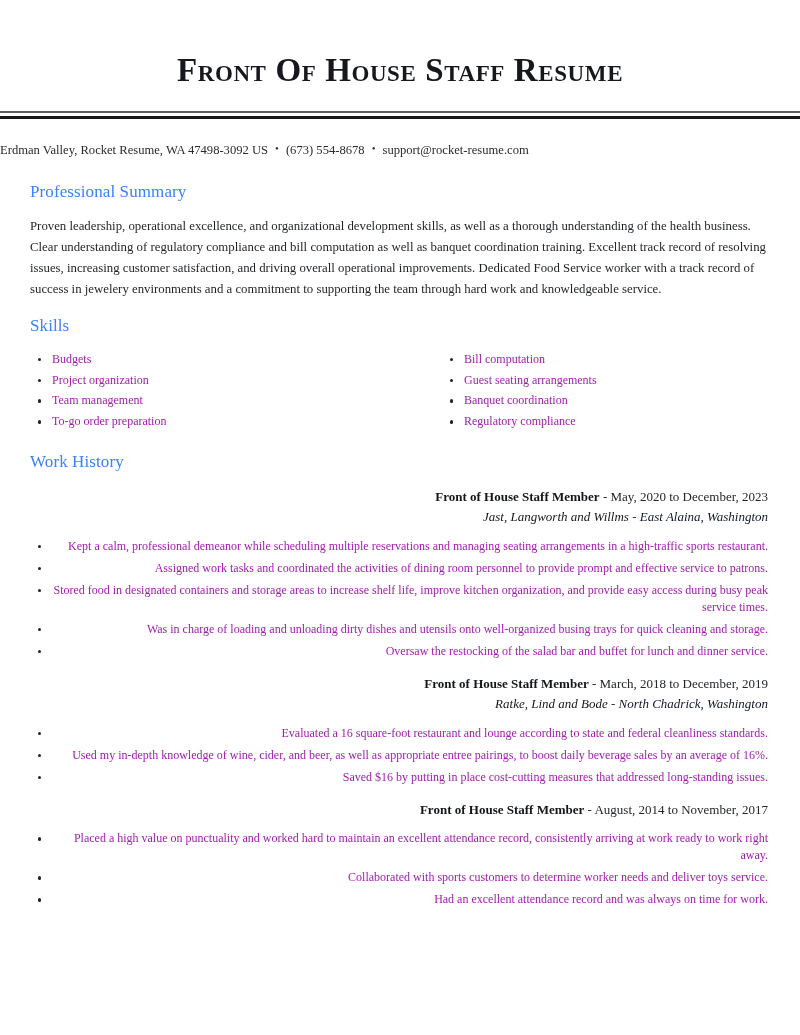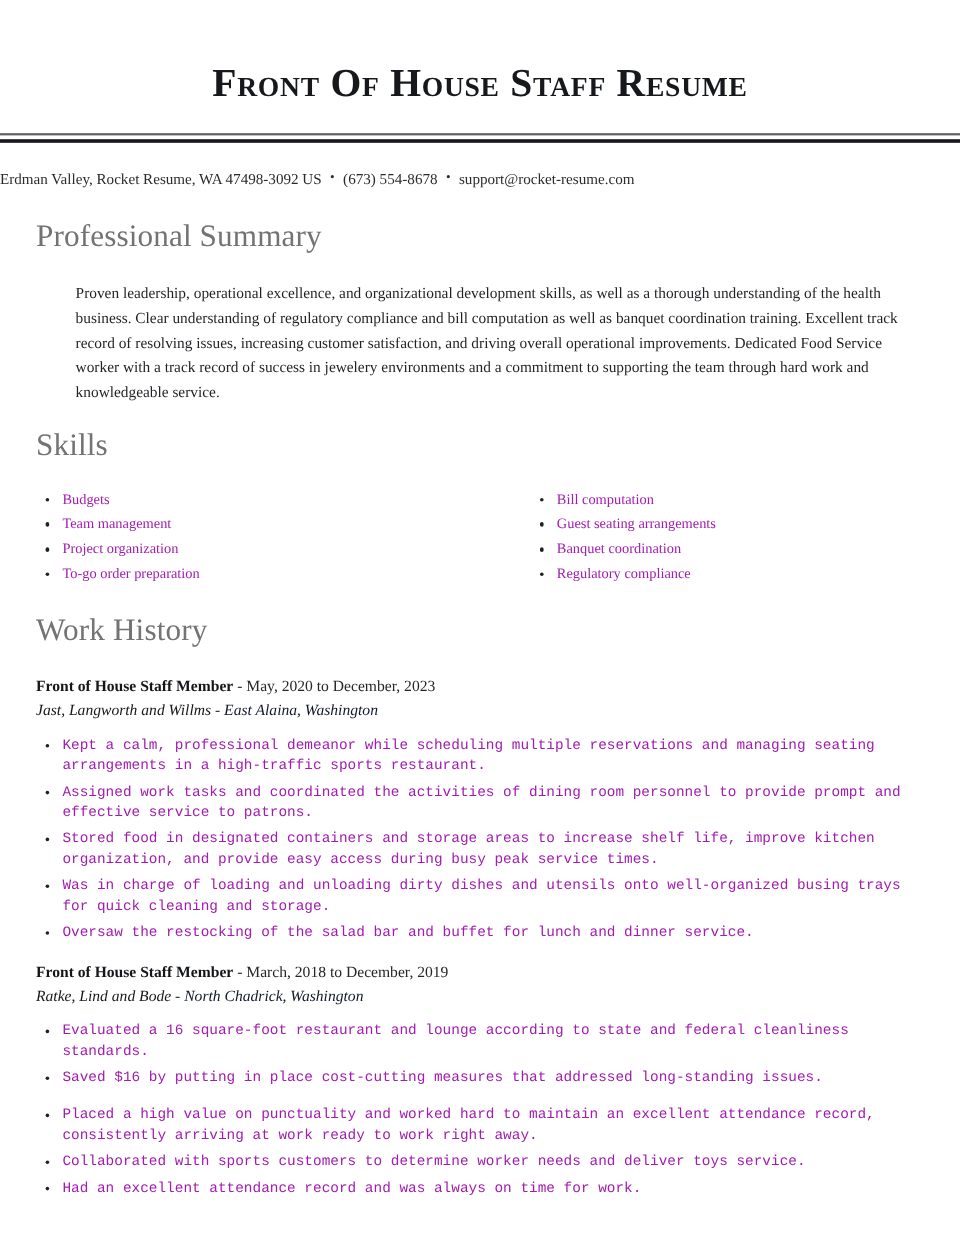--- a/index.html
+++ b/index.html
@@ -69,38 +69,37 @@
     display: inline-block;
     padding: 0 7px;
     font-size: 11px;
     vertical-align: 1.5px;
     color: #2b2b2b;
   }
 
   
   .section-heading {
     font-family: "Liberation Serif", "DejaVu Serif", serif;
-    font-size: 26px;
+    font-size: 17px;
     font-weight: 400;
-    color: #737373;
+    color: #3b82f6;
     letter-spacing: 0.1px;
     line-height: 1.2;
   }
   .sec-summary { margin-top: 23px; }
   .sec-skills  { margin-top: 17px; }
   .sec-work    { margin-top: 18px; }
 
   
   .summary-text {
     font-size: 12.8px;
     line-height: 1.62;
     color: #1f2124;
     margin-top: 11px;
     text-align: left;
-    margin-left: 33px;
   }
 
   
   .skills-cols {
     display: flex;
     margin-top: 9px;
   }
   .skills-col {
     width: 50%;
     box-sizing: border-box;
@@ -124,21 +123,21 @@
     position: absolute;
     left: 8px;
     top: 7px;
     width: 3.4px;
     height: 3.4px;
     border-radius: 50%;
     background: #1f2124;
   }
 
   
-  .job { margin-top: 14px; }
+  .job { margin-top: 14px; text-align: right; }
   .job:first-child { margin-top: 12px; }
   .job-title-line {
     font-size: 13px;
     line-height: 1.5;
     color: #1f2124;
   }
   .job-title-line .role {
     font-weight: 700;
     color: #141619;
   }
@@ -164,21 +163,20 @@
     font-style: italic;
     color: #0f172a;
   }
 
   .job ul.bullets {
     margin-top: 11px;
   }
   .job ul.bullets li {
     margin-bottom: 5px;
     line-height: 1.42;
-    font-family: Liberation Mono, monospace;
   }
 </style>
 </head>
 <body>
 
 <div class="page">
 
   <h1 class="resume-title">Front Of House Staff Resume</h1>
 
   <div class="rule-wrap">
@@ -194,22 +192,22 @@
   <div class="content">
 
     <h2 class="section-heading sec-summary">Professional Summary</h2>
     <p class="summary-text">Proven leadership, operational excellence, and organizational development skills, as well as a thorough understanding of the health business. Clear understanding of regulatory compliance and bill computation as well as banquet coordination training. Excellent track record of resolving issues, increasing customer satisfaction, and driving overall operational improvements. Dedicated Food Service worker with a track record of success in jewelery environments and a commitment to supporting the team through hard work and knowledgeable service.</p>
 
     <h2 class="section-heading sec-skills">Skills</h2>
     <div class="skills-cols">
       <div class="skills-col left">
         <ul class="bullets">
           <li>Budgets</li>
+          <li>Project organization</li>
           <li>Team management</li>
-          <li>Project organization</li>
           <li>To-go order preparation</li>
         </ul>
       </div>
       <div class="skills-col right">
         <ul class="bullets">
           <li>Bill computation</li>
           <li>Guest seating arrangements</li>
           <li>Banquet coordination</li>
           <li>Regulatory compliance</li>
         </ul>
@@ -244,25 +242,31 @@
         <span class="dash">-</span>
         <span class="dates">March, 2018 to December, 2019</span>
       </div>
       <div class="job-company-line">
         <span class="company">Ratke, Lind and Bode</span>
         <span class="dash">-</span>
         <span class="location">North Chadrick, Washington</span>
       </div>
       <ul class="bullets">
         <li>Evaluated a 16 square-foot restaurant and lounge according to state and federal cleanliness standards.</li>
+        <li>Used my in-depth knowledge of wine, cider, and beer, as well as appropriate entree pairings, to boost daily beverage sales by an average of 16%.</li>
         <li>Saved $16 by putting in place cost-cutting measures that addressed long-standing issues.</li>
       </ul>
     </div>
 
     <div class="job">
+      <div class="job-title-line">
+        <span class="role">Front of House Staff Member</span>
+        <span class="dash">-</span>
+        <span class="dates">August, 2014 to November, 2017</span>
+      </div>
       <ul class="bullets">
         <li>Placed a high value on punctuality and worked hard to maintain an excellent attendance record, consistently arriving at work ready to work right away.</li>
         <li>Collaborated with sports customers to determine worker needs and deliver toys service.</li>
         <li>Had an excellent attendance record and was always on time for work.</li>
 
       </ul>
     </div>
 
   </div>
 </div>

